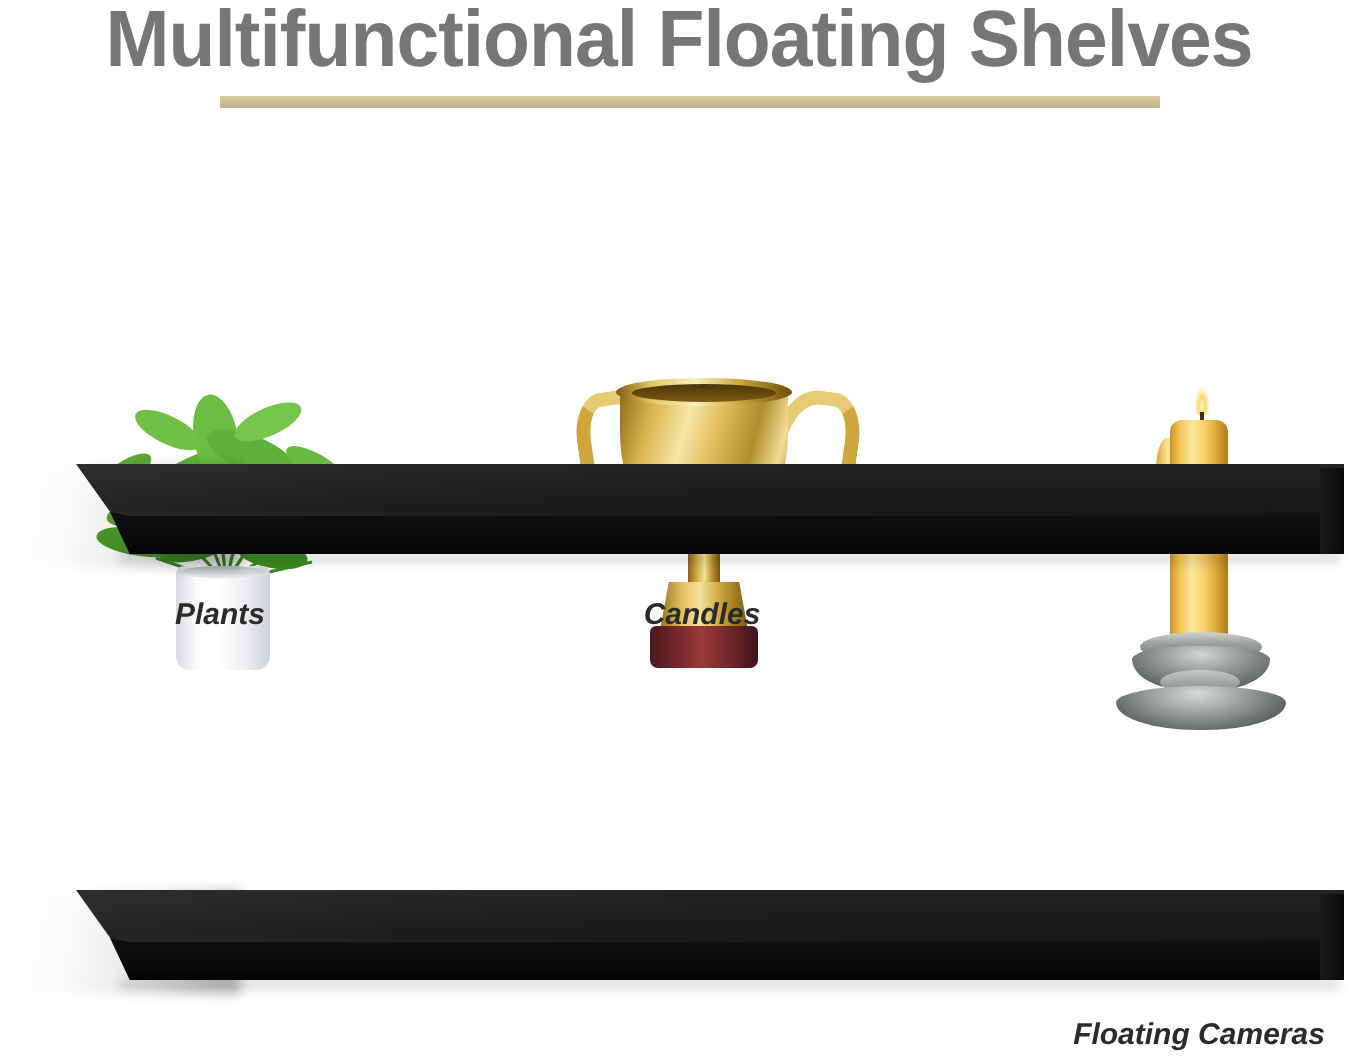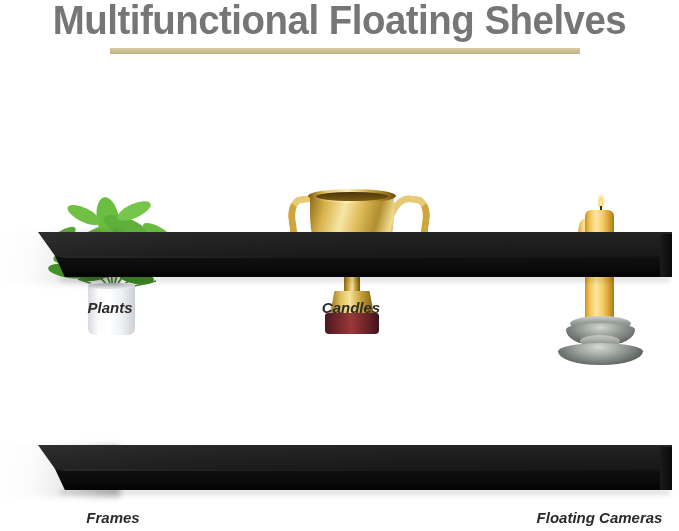--- a/index.html
+++ b/index.html
@@ -323,18 +323,17 @@
     <div class="shelf" style="top:145px;">
       <div class="top-face"></div>
       <div class="top-sheen"></div>
       <div class="front-face"></div>
       <div class="front-hi"></div>
       <div class="right-face"></div>
       <div class="under-shadow"></div>
     </div>
 
     <div class="labels" style="top:208px;">
-      <div class="label" style="left:53px;width:120px;">Frames</div>
       <div class="label" style="left:520px;width:159px;">Floating Cameras</div>
     </div>
   </div>
 
 </div>
 
 </body></html>

